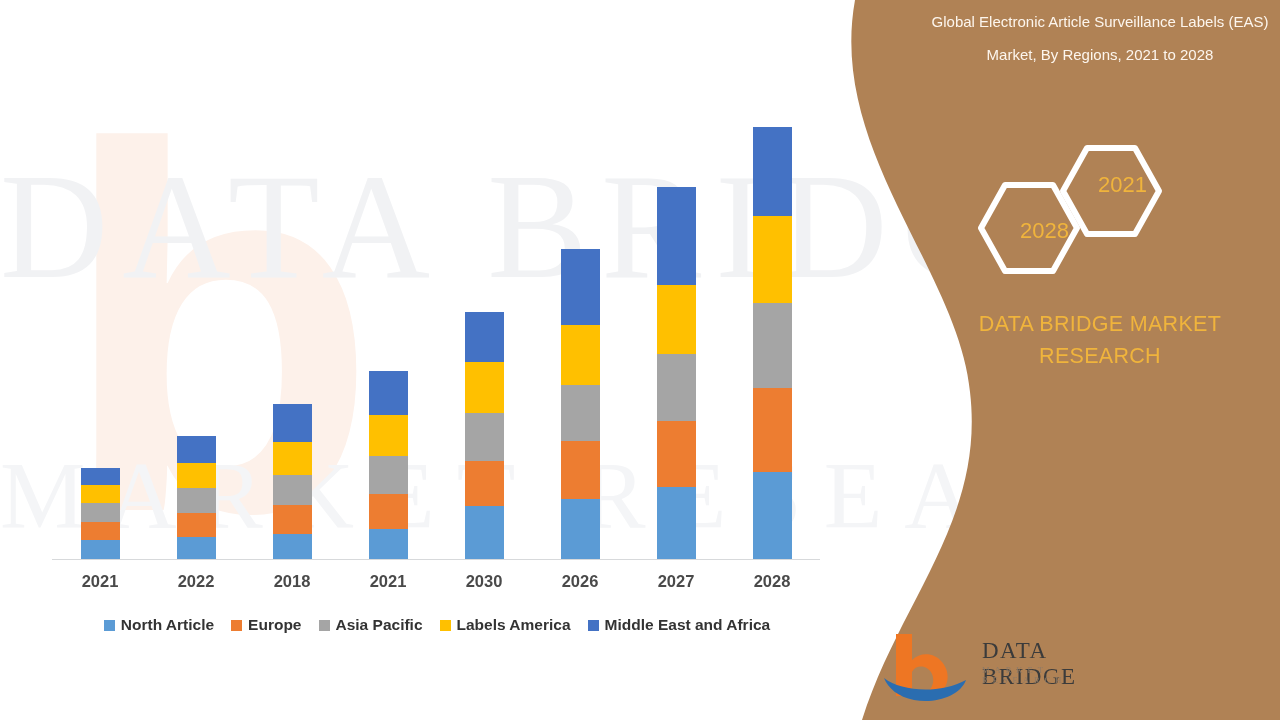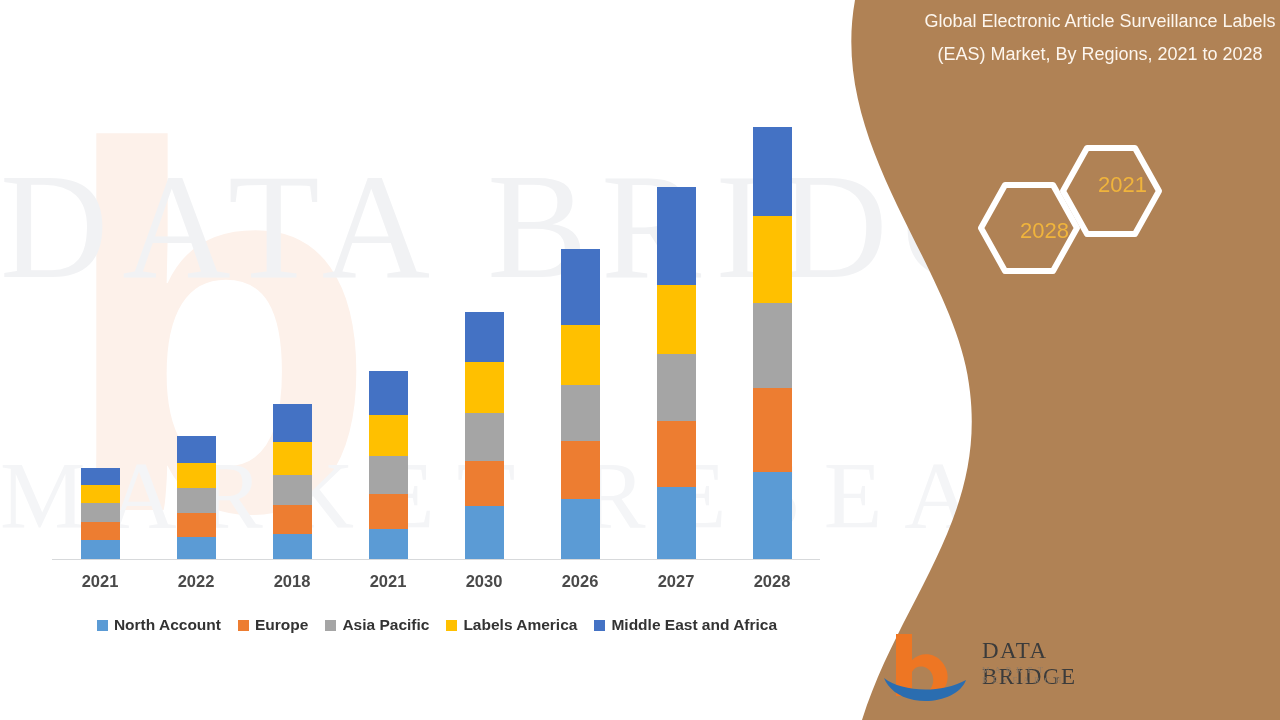--- a/index.html
+++ b/index.html
@@ -58,21 +58,21 @@
   .panel{
     position:absolute;left:0;top:0;width:1280px;height:720px;
     pointer-events:none;
   }
   .panel svg{display:block;}
   .panel-content{
     position:absolute;left:930px;top:0;width:350px;height:720px;
   }
   .panel-title{
     position:absolute;left:-10px;top:5px;width:360px;text-align:center;
-    color:#fdf6ee;font-size:18px;line-height:33px;
+    color:#fdf6ee;font-size:15px;line-height:33px;
   }
   .hexwrap{position:absolute;left:5px;top:140px;width:340px;height:140px;}
   .hexwrap svg{position:absolute;left:0;top:0;}
   .hex-text{
     position:absolute;color:#f0b43c;font-size:22px;font-weight:400;
     font-family:"Liberation Sans", sans-serif;
   }
   .hex-text.t2021{left:163px;top:32px;}
   .hex-text.t2028{left:85px;top:78px;}
   .brand{
@@ -188,21 +188,21 @@
       <div class="xlabel">2021</div>
       <div class="xlabel">2030</div>
       <div class="xlabel">2026</div>
       <div class="xlabel">2027</div>
       <div class="xlabel">2028</div>
     </div>
 
   <div class="legend" id="legend">
       <div class="legend-item">
         <span class="legend-swatch" style="background: rgb(91, 155, 213);"></span>
-        <span class="legend-label">North Account</span>
+        <span class="legend-label">North Article</span>
       </div>
       <div class="legend-item">
         <span class="legend-swatch" style="background: rgb(237, 125, 49);"></span>
         <span class="legend-label">Europe</span>
       </div>
       <div class="legend-item">
         <span class="legend-swatch" style="background: rgb(165, 165, 165);"></span>
         <span class="legend-label">Asia Pacific</span>
       </div>
       <div class="legend-item">
@@ -228,20 +228,21 @@
 
     <div class="hexwrap">
       <svg width="340" height="150" viewBox="0 0 340 150" xmlns="http://www.w3.org/2000/svg">
         <polygon points="70,45 118,45 142,88 118,131 70,131 46,88" fill="none" stroke="#ffffff" stroke-width="6" stroke-linejoin="round"></polygon>
         <polygon points="152,8 200,8 224,51 200,94 152,94 128,51" fill="none" stroke="#ffffff" stroke-width="6" stroke-linejoin="round"></polygon>
       </svg>
       <div class="hex-text t2021">2021</div>
       <div class="hex-text t2028">2028</div>
     </div>
 
+    <div class="brand">DATA BRIDGE MARKET RESEARCH</div>
 
     <div class="logo">
       <svg width="250" height="72" viewBox="0 0 250 72" xmlns="http://www.w3.org/2000/svg">
         <path d="M18,4 h16 v26 c8,-8 22,-8 30,2 c10,12 6,28 -6,34 h-18 c12,-2 18,-12 14,-22
                  c-4,-9 -16,-10 -20,-2 v24 h-16 z" fill="#ee7623"></path>
         <path d="M6,48 c18,14 56,16 82,2 c-6,16 -30,24 -52,20 c-16,-3 -26,-12 -30,-22 z" fill="#2a6db0"></path>
       </svg>
       <div class="logo-word">DATA BRIDGE</div>
       <div class="logo-tag">MARKET RESEARCH</div>
     </div>

